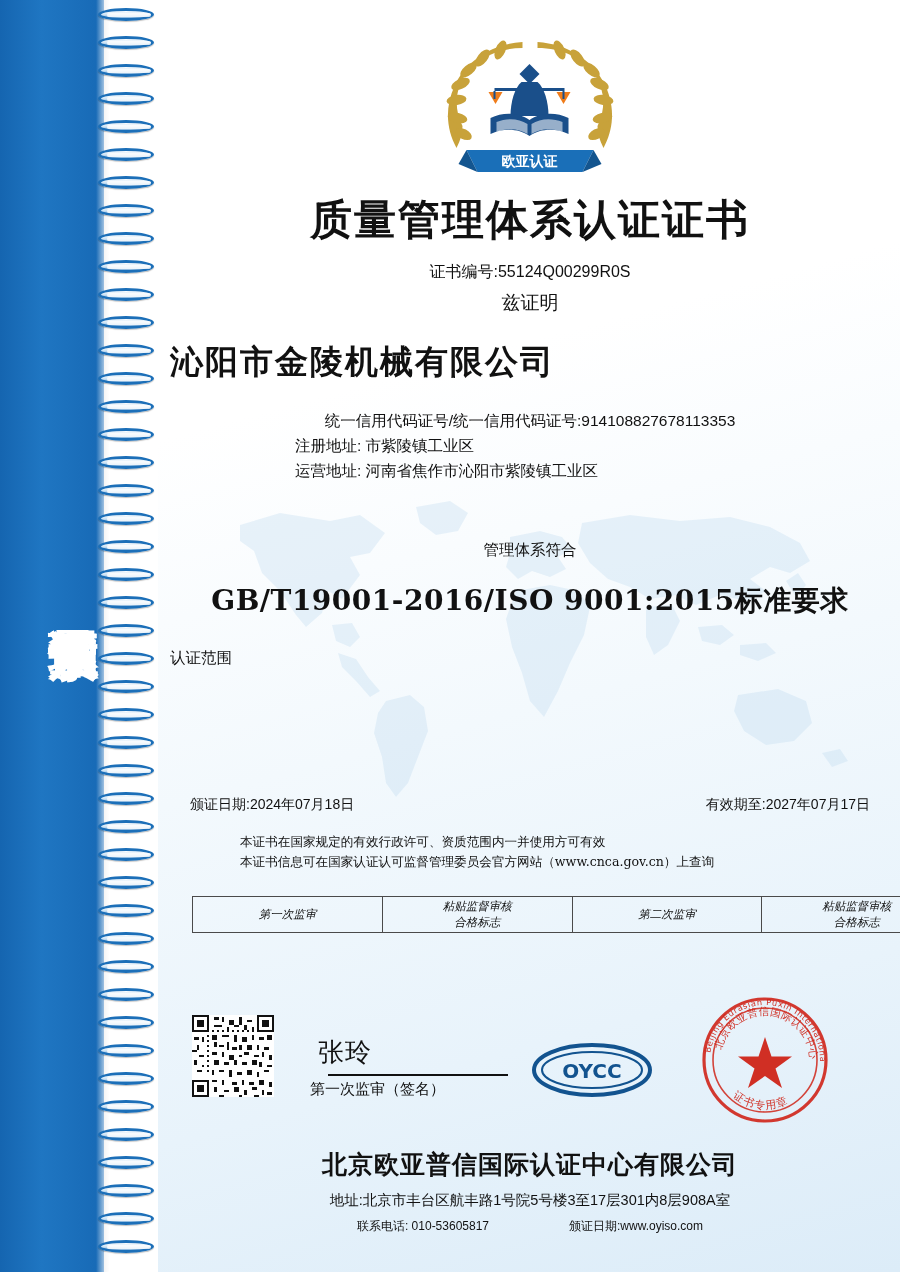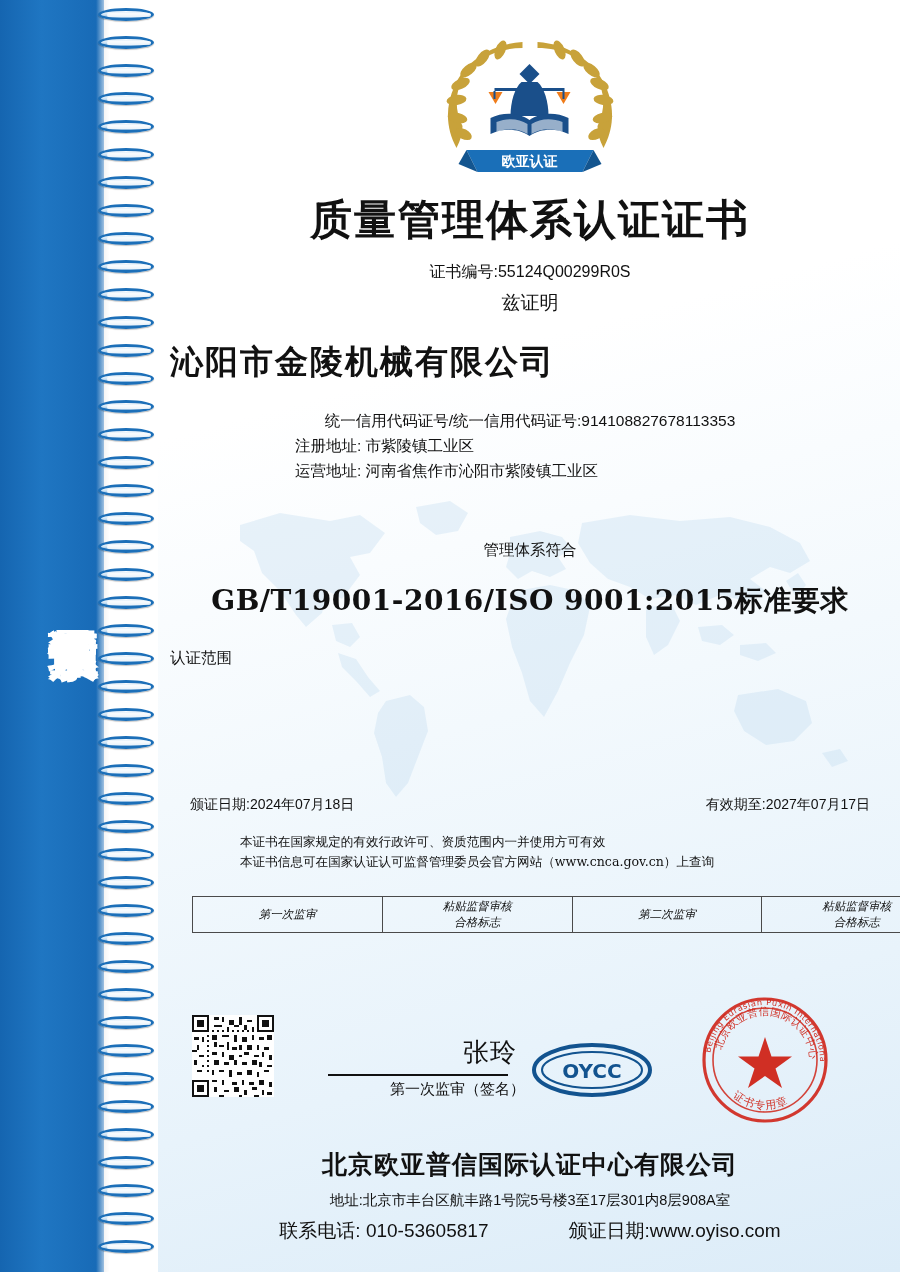--- a/index.html
+++ b/index.html
@@ -166,21 +166,21 @@
     line-height: 1.35;
     color: #111;
     padding: 2px 4px;
     width: 25%;
   }
 
   
   .qr { position: absolute; left: 22px; top: 1015px; width: 82px; height: 82px; }
 
   
-  .sig-wrap { position: absolute; left: 140px; top: 1035px; width: 215px; text-align: right; }
+  .sig-wrap { position: absolute; left: 140px; top: 1035px; width: 215px; text-align: left; }
   .sig-name {
     font-family: "DejaVu Serif", serif;
     font-size: 26px; color: #111; letter-spacing: 1px;
     position: relative; display: inline-block; padding: 0 8px 2px 8px;
   }
   .sig-line { width: 180px; height: 1.5px; background: #111; margin: 2px auto 4px auto; }
   .sig-label { font-size: 15px; color: #111; }
 
   
   .oycc {
@@ -194,21 +194,21 @@
   .footer {
     position: absolute; top: 1148px; left: 0; width: 100%;
     text-align: center; color: #111;
   }
   .footer .f1 {
     font-family: "DejaVu Serif", serif;
     font-weight: bold; font-size: 25px; letter-spacing: 1px;
   }
   .footer .f2 { font-size: 14.5px; margin-top: 10px; }
   .footer .f3 {
-    font-size: 19px; margin-top: 8px;
+    font-size: 12px; margin-top: 8px;
     display: flex; justify-content: center; gap: 80px;
   }
 </style>
 </head>
 <body>
 
 <div id="page">
 
   <div class="cert-body"></div>
 

